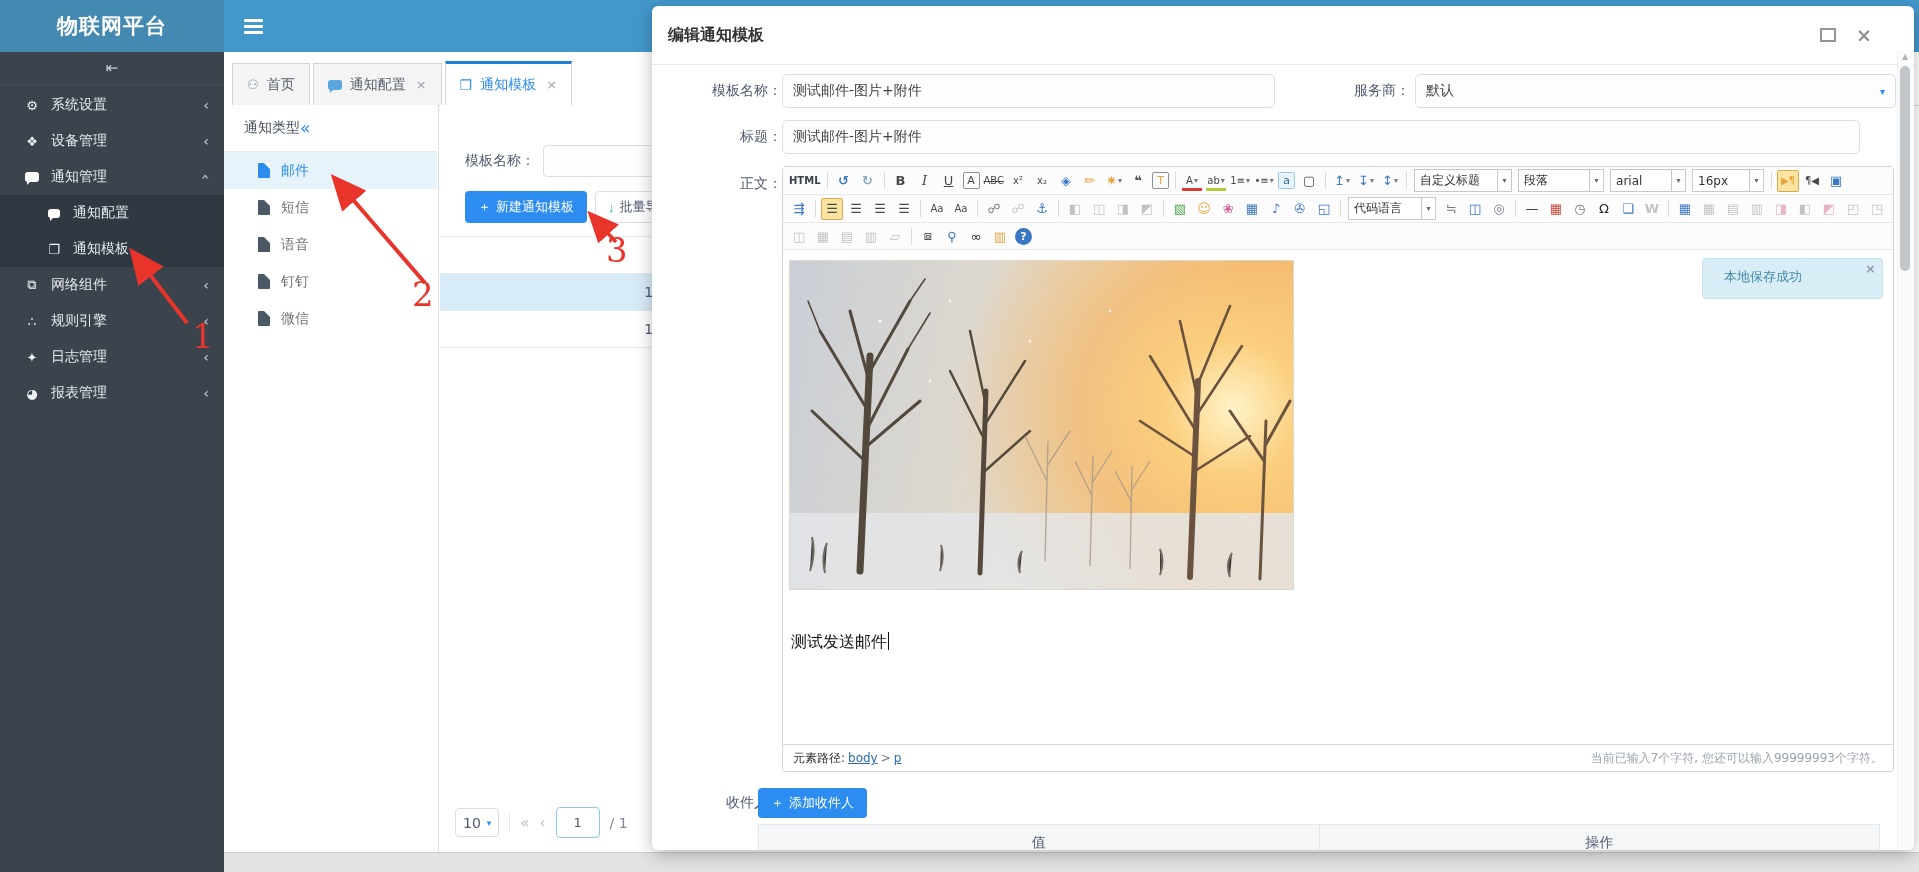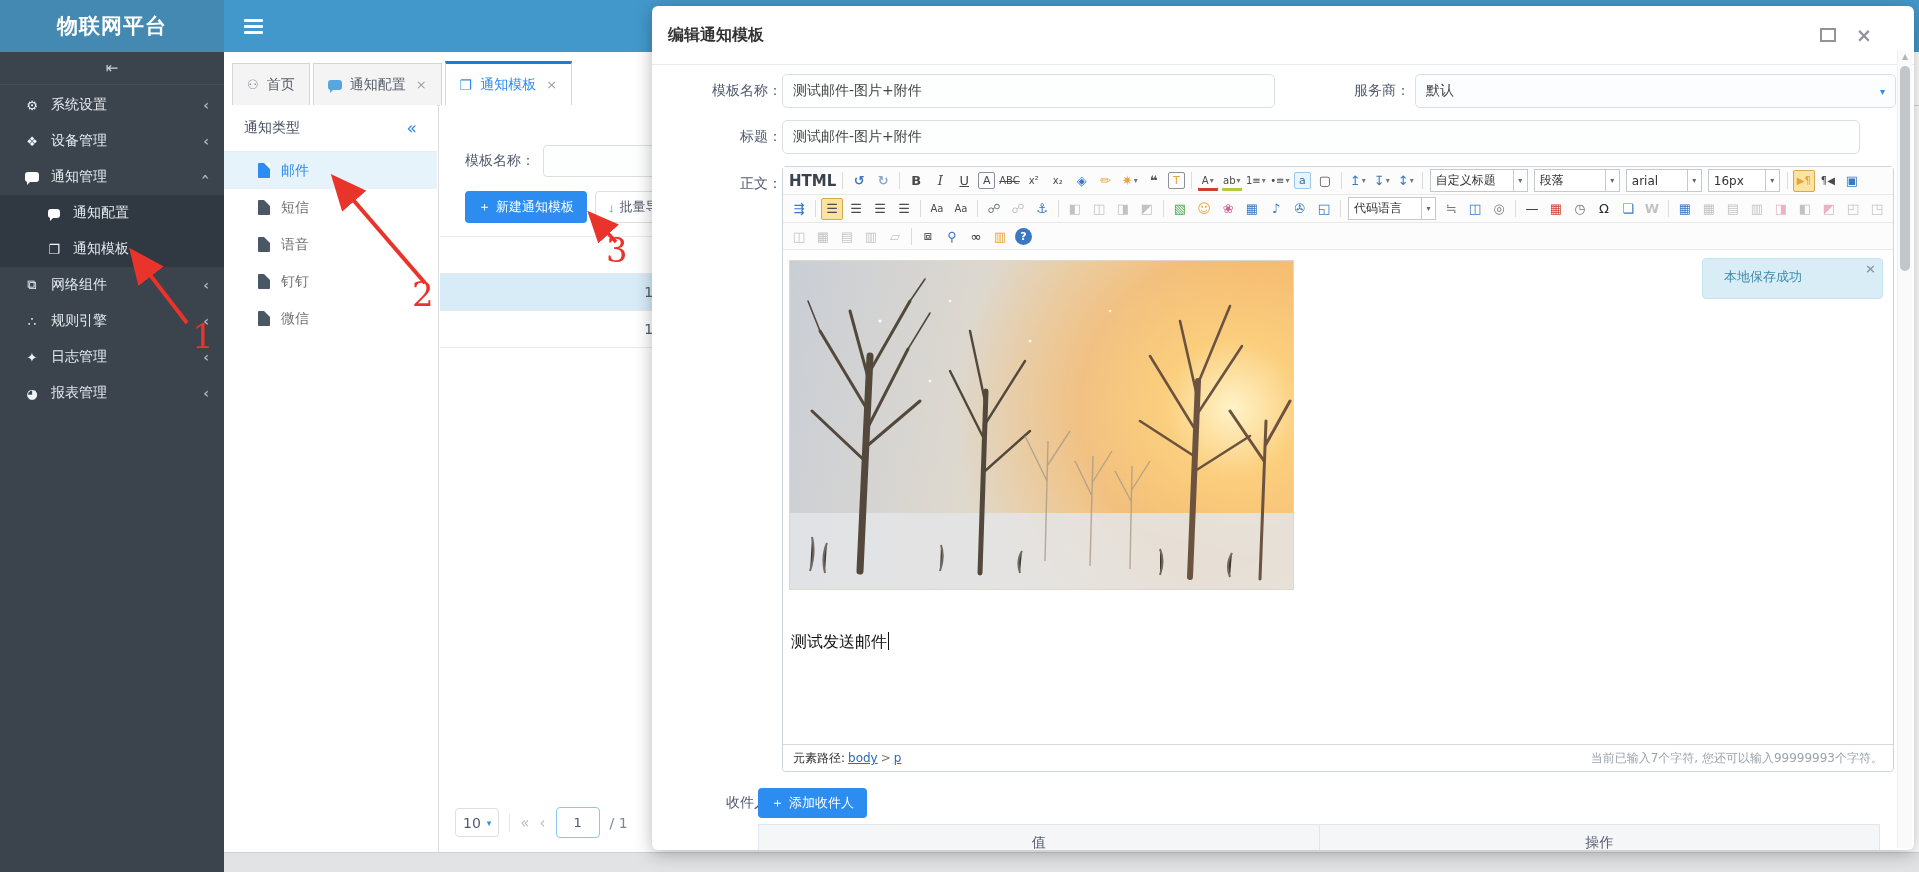--- a/index.html
+++ b/index.html
@@ -24,21 +24,21 @@
   .hamburger i{display:block;height:3px;background:#fff;margin-bottom:3px;border-radius:1px;}
   .content{position:absolute;left:224px;top:52px;right:0;height:800px;background:#fff;z-index:1;}
   .tabbar{height:53px;display:flex;align-items:flex-end;padding-left:8px;border-bottom:1px solid #d8dade;background:#fff;}
   .tab{height:41px;display:flex;align-items:center;gap:8px;padding:0 14px;background:#f4f4f5;border:1px solid #d5d5d5;border-bottom:none;margin-right:3px;font-size:14px;color:#58606b;cursor:pointer;white-space:nowrap;}
   .tab .tclose{color:#9aa1a9;font-size:13px;margin-left:2px;cursor:pointer;}
   .tab.active{background:#fff;border-top:3px solid #1d7fd4;color:#2d8cf0;margin-bottom:-1px;border-bottom:1px solid #fff;}
   .tab.active .tlabel{color:#2d8cf0;}
   .tab-ic-home{color:#8a97a5;font-size:13px;}
   
   .notice-panel{position:absolute;left:0;top:53px;width:213px;bottom:0;background:#fff;}
-  .np-head{height:46px;display:flex;align-items:center;justify-content:space-between;padding:0 20px;color:#495060;border-bottom:1px solid #e8eaec;}
+  .np-head{height:46px;display:flex;align-items:center;justify-content:flex-start;padding:0 20px;color:#495060;border-bottom:1px solid #e8eaec;}
   .np-coll{color:#2d8cf0;font-size:17px;cursor:pointer;}
   .np-item{height:37px;display:flex;align-items:center;gap:11px;padding-left:34px;color:#737373;cursor:pointer;}
   .np-item.sel{background:#e6f3fb;color:#2d8cf0;}
   .ficon{width:12px;height:15px;background:#4a5866;border-radius:1px;position:relative;flex:none;}
   .ficon:after{content:"";position:absolute;right:0;top:0;border:3px solid #fff;border-left-color:transparent;border-bottom-color:transparent;}
   .np-item.sel .ficon{background:#2d8cf0;}
   .vdivider{position:absolute;left:214px;top:53px;width:1px;bottom:0;background:#dcdee2;}
   
   .mid-panel{position:absolute;left:216px;top:53px;width:560px;bottom:0;background:#fff;}
   .mp-search{margin:40px 0 0 25px;display:flex;align-items:center;color:#515a6e;}
@@ -69,21 +69,21 @@
   .frm{display:flex;align-items:center;}
   .flabel{width:130px;text-align:right;color:#515a6e;flex:none;}
   .inp{height:32px;border:1px solid #dcdee2;border-radius:5px;padding:0 10px;font:14px "DejaVu Sans",sans-serif;color:#444;outline:none;background:#fdfefe;}
   .sel-fake{height:32px;border:1px solid #dcdee2;border-radius:5px;display:flex;align-items:center;padding:0 10px;background:#fbfdff;color:#444;cursor:pointer;}
   .sel-fake b{margin-left:auto;color:#2d8cf0;font-size:10px;font-weight:normal;}
   
   .editor{flex:1;margin-right:36px;border:1px solid #cfd4d9;border-radius:4px;height:604px;position:relative;background:#fff;}
   .tb-row{display:flex;align-items:center;padding:1px 4px;border-bottom:1px solid #e9e9e9;background:#fcfcfc;overflow:hidden;white-space:nowrap;}
   .tb-icon{display:inline-flex;align-items:center;justify-content:center;min-width:20px;height:20px;margin:1px;font-size:13px;color:#4a4a4a;border:1px solid transparent;border-radius:2px;cursor:pointer;flex:none;}
   .tb-icon b{font-size:8px;color:#777;margin-left:1px;font-weight:normal;}
-  .txt{font-size:15px;font-weight:bold;color:#39424d;}
+  .txt{font-size:10px;font-weight:bold;color:#39424d;}
   .sm{font-size:10px;}
   .fw{font-weight:bold;}
   .it{font-style:italic;font-family:"DejaVu Serif",serif;}
   .ul{text-decoration:underline;}
   .strike{text-decoration:line-through;}
   .boxed{border:1px solid #8b9096;font-size:11px;height:15px;min-width:15px;margin:3px 2px;}
   .boxed-lit{border:1px solid #9cc7e8;background:#eaf4fd;font-size:11px;height:15px;min-width:15px;color:#2d6da3;margin:3px 2px;}
   .bar-red{box-shadow:inset 0 -3px 0 #d63b33;}
   .bar-green{box-shadow:inset 0 -3px 0 #b3c840;}
   .tb-icon.active{background:#fbe4a2;border-color:#d9a84e;}

